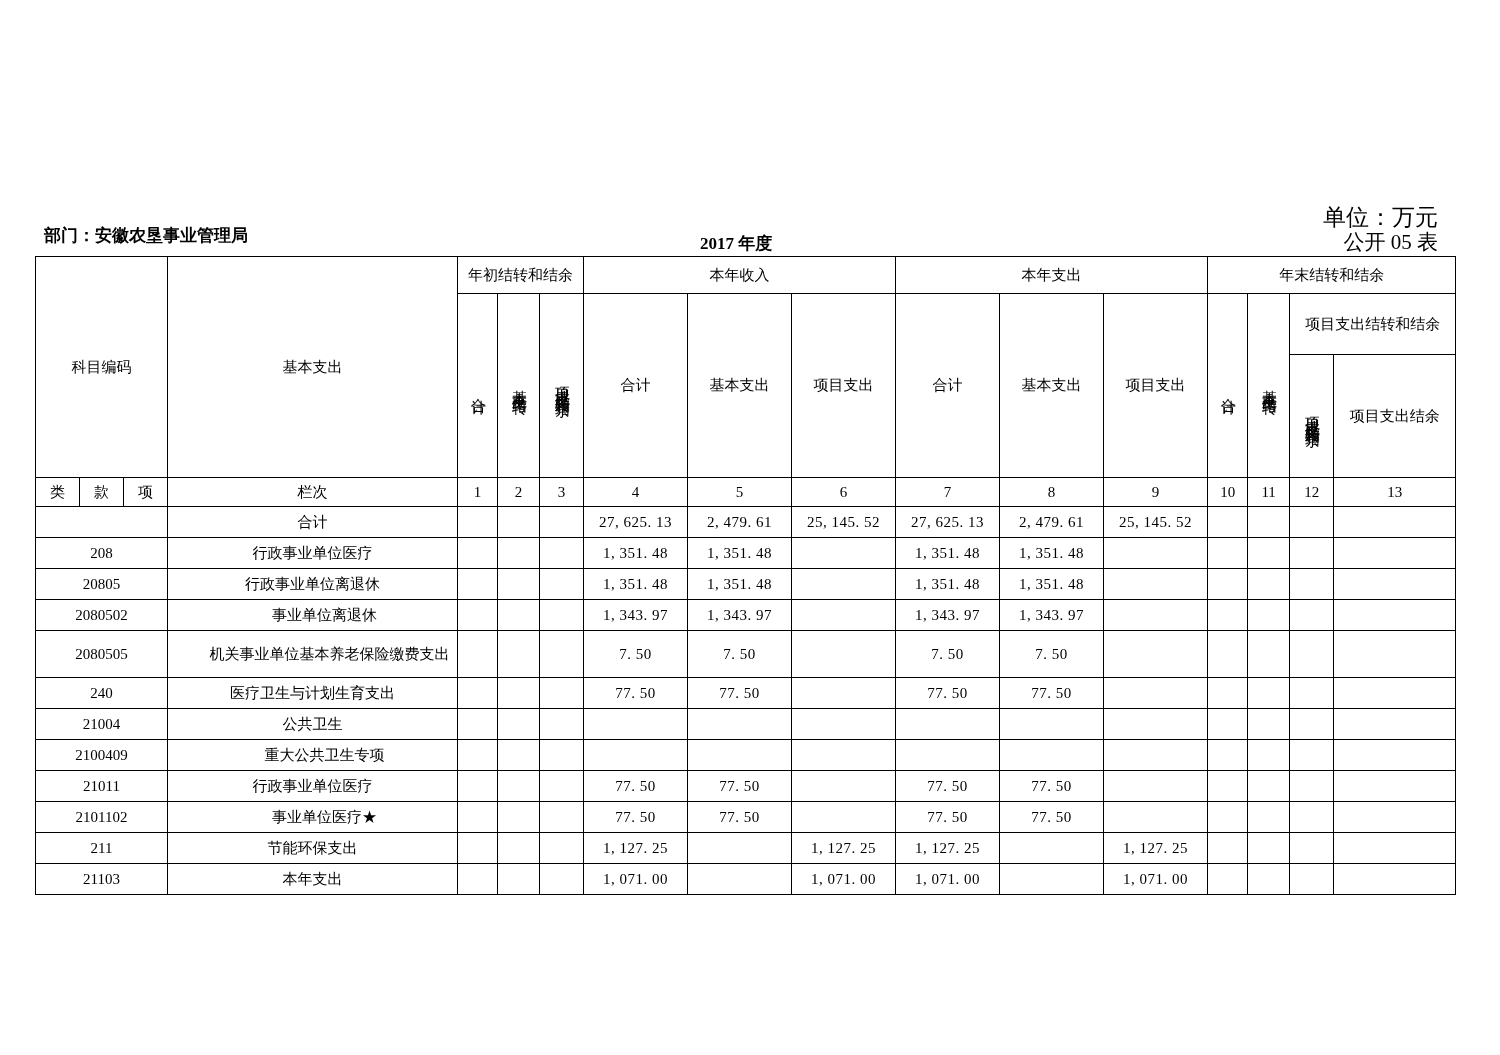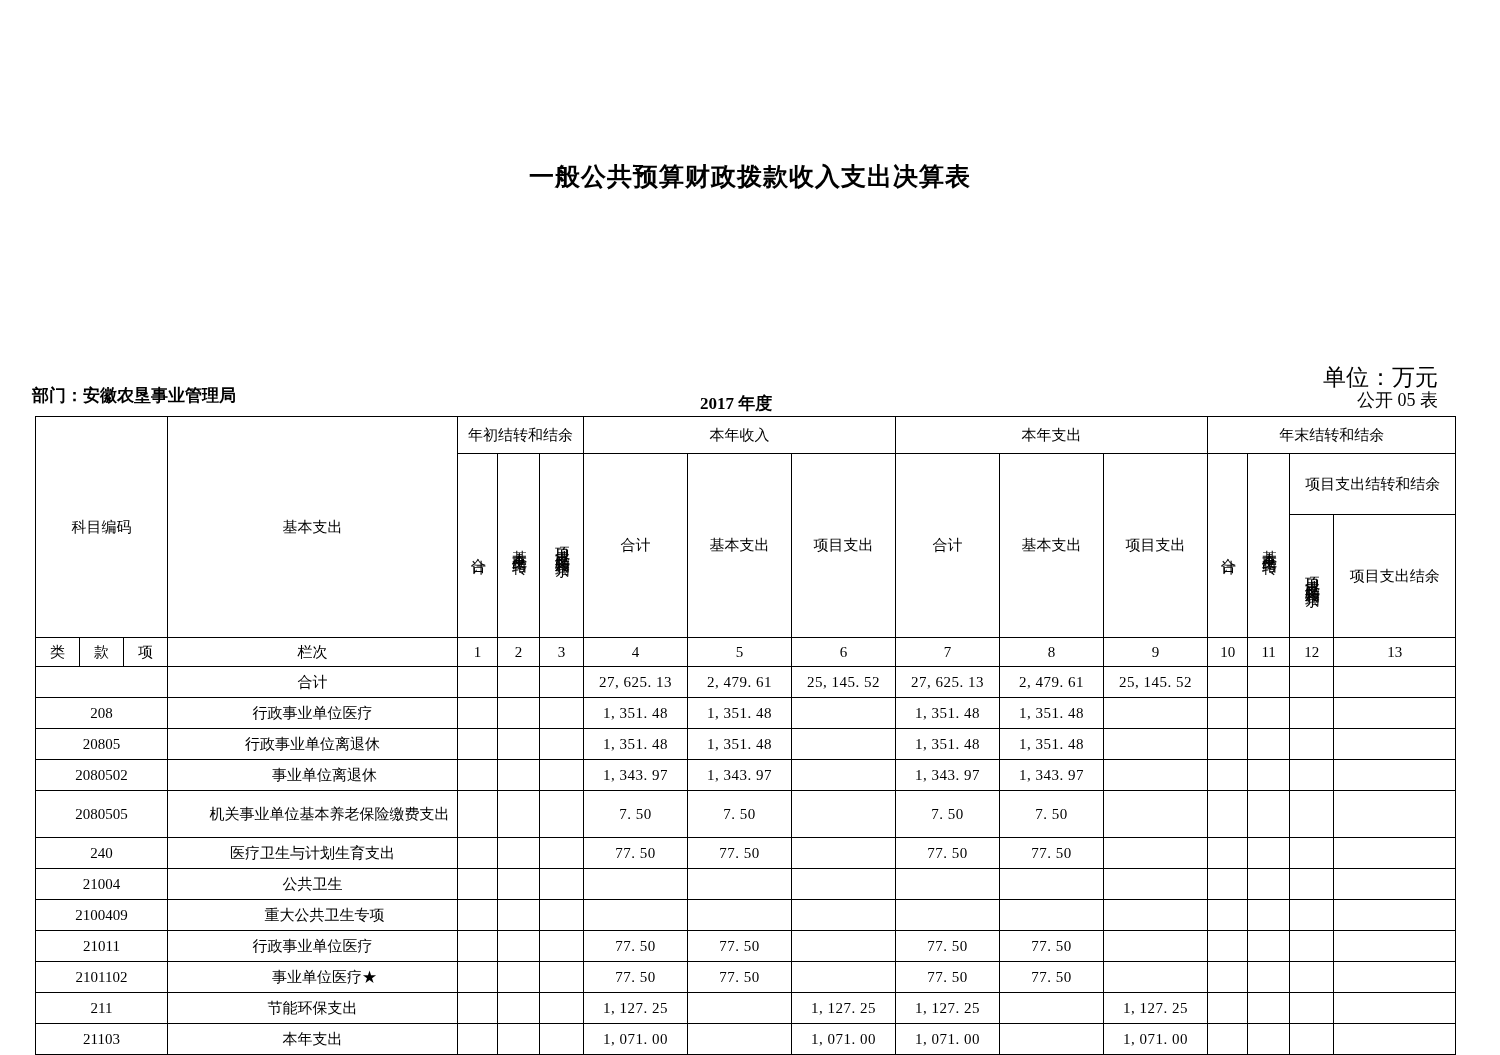--- a/index.html
+++ b/index.html
@@ -31,25 +31,25 @@
   .unit-line {
     position: absolute;
     right: 62px;
     top: 202px;
     font-size: 23px;
   }
   .sheet-no {
     position: absolute;
     right: 62px;
     top: 228px;
-    font-size: 18px;
+    font-size: 21px;
   }
   .dept-line {
     position: absolute;
-    left: 32px;
+    left: 44px;
     top: 224px;
     font-size: 17px;
     font-weight: bold;
   }
   .year-line {
     position: absolute;
     left: 700px;
     top: 232px;
     font-size: 17px;
     font-weight: bold;
@@ -91,21 +91,20 @@
   .name-cell.ind1 { padding-left: 26px; }
   .name-cell.ind2 { padding-left: 36px; }
   .datarow td { height: 28px; }
   .tallrow td { height: 44px; }
 </style>
 </head>
 <body>
 
 <div class="page">
 
-  <div class="title">一般公共预算财政拨款收入支出决算表</div>
 
   <div class="unit-line">单位：万元</div>
   <div class="sheet-no">公开 05 表</div>
   <div class="dept-line">部门：安徽农垦事业管理局</div>
   <div class="year-line">2017 年度</div>
 
   <table class="main">
     <colgroup>
       <col style="width:44px">
         <col style="width:44px">

